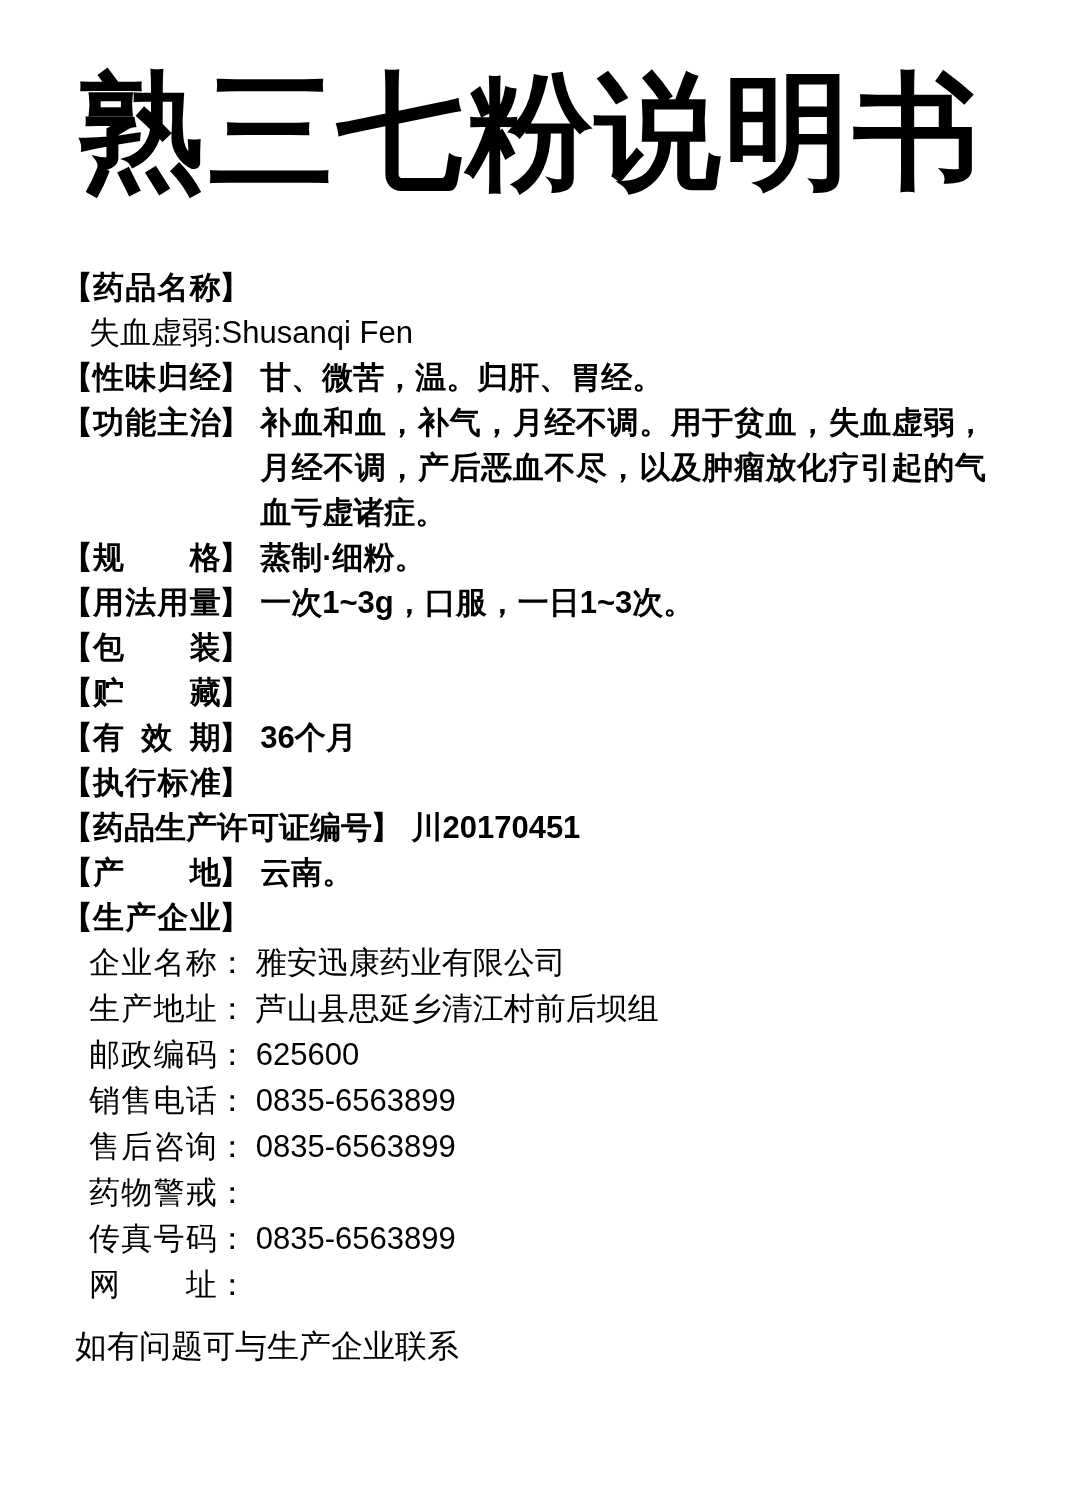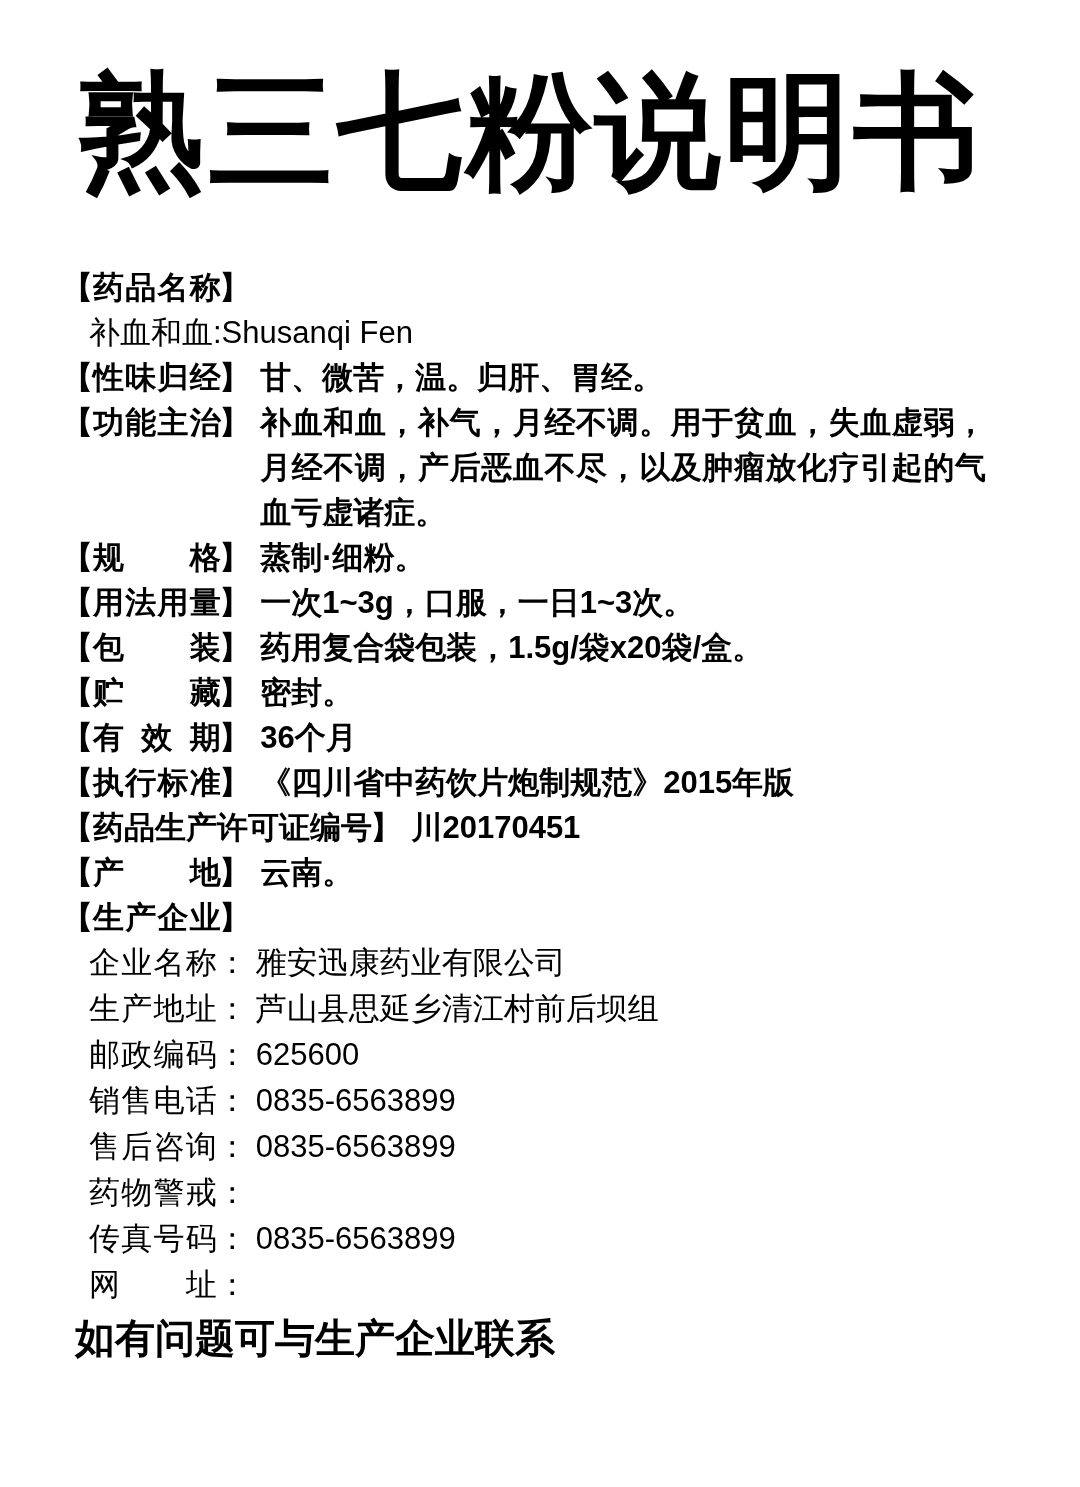--- a/index.html
+++ b/index.html
@@ -65,43 +65,43 @@
     padding-left: 14px;
     line-height: 46px;
   }
   .contact-label {
     white-space: nowrap;
   }
   .contact-colon {
     margin-right: 8px;
   }
   .footer-note {
-    font-weight: bold;
-    font-size: 40px;
-    margin-top: 8px;
+    font-weight: normal;
+    font-size: 32px;
+    margin-top: 16px;
   }
 </style>
 </head>
 <body>
 
 <div class="page">
 
   <div class="doc-title">熟三七粉说明书</div>
 
   <div class="content">
 
     <div class="row">
       <span class="sec-label"><span class="bracket-open">【</span><span class="label-text">
             <span>药</span>
             <span>品</span>
             <span>名</span>
             <span>称</span>
           </span><span class="bracket-close">】</span></span>
     </div>
-    <div class="indent-line">补血和血:Shusanqi Fen</div>
+    <div class="indent-line">失血虚弱:Shusanqi Fen</div>
 
     <div class="row">
       <span class="sec-label"><span class="bracket-open">【</span><span class="label-text">
             <span>性</span>
             <span>味</span>
             <span>归</span>
             <span>经</span>
           </span><span class="bracket-close">】</span></span>
       <span class="sec-body">甘、微苦，温。归肝、胃经。</span>
     </div>
@@ -132,48 +132,45 @@
             <span>量</span>
           </span><span class="bracket-close">】</span></span>
       <span class="sec-body">一次1~3g，口服，一日1~3次。</span>
     </div>
 
     <div class="row">
       <span class="sec-label"><span class="bracket-open">【</span><span class="label-text">
             <span>包</span>
             <span>装</span>
           </span><span class="bracket-close">】</span></span>
-      <span class="sec-body">药用复合袋包装，1.5g/袋x20袋/盒。</span>
     </div>
 
     <div class="row">
       <span class="sec-label"><span class="bracket-open">【</span><span class="label-text">
             <span>贮</span>
             <span>藏</span>
           </span><span class="bracket-close">】</span></span>
-      <span class="sec-body">密封。</span>
     </div>
 
     <div class="row">
       <span class="sec-label"><span class="bracket-open">【</span><span class="label-text">
             <span>有</span>
             <span>效</span>
             <span>期</span>
           </span><span class="bracket-close">】</span></span>
       <span class="sec-body">36个月</span>
     </div>
 
     <div class="row">
       <span class="sec-label"><span class="bracket-open">【</span><span class="label-text">
             <span>执</span>
             <span>行</span>
             <span>标</span>
             <span>准</span>
           </span><span class="bracket-close">】</span></span>
-      <span class="sec-body">《四川省中药饮片炮制规范》2015年版</span>
     </div>
 
     <div class="row">
       <span class="sec-label"><span class="bracket-open">【</span><span class="label-text">
             <span>药</span>
             <span>品</span>
             <span>生</span>
             <span>产</span>
             <span>许</span>
             <span>可</span>

